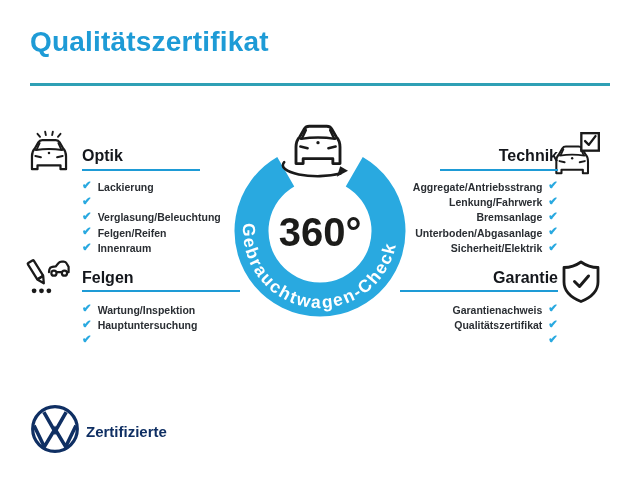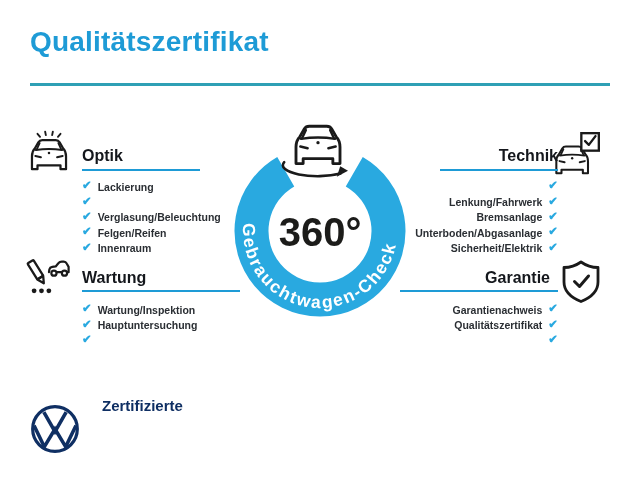--- a/index.html
+++ b/index.html
@@ -15,21 +15,21 @@
     left:30px;top:26px;font-size:28px;font-weight:700;letter-spacing:.2px;
     color:var(--accent,#1E9BD6);
   }
   .title-rule{left:30px;top:83px;width:580px;height:3px;background:var(--rule,#2FA0B5);}
 
   
   .sec-header{font-size:16px;font-weight:700;color:var(--ink,#14171C);text-align:center;}
   .h-optik{left:82px;top:147px;}
   .h-wartung{left:82px;top:269px;}
   .h-technik{right:82px;top:147px;text-align:left;}
-  .h-garantie{right:90px;top:269px;text-align:center;}
+  .h-garantie{right:82px;top:269px;text-align:center;}
 
   .sec-rule{height:2px;background:var(--accent,#1E9BD6);}
   .r-optik{left:82px;top:169px;width:118px;}
   .r-technik{left:440px;top:169px;width:118px;}
   .r-wartung{left:82px;top:290px;width:158px;}
   .r-garantie{left:400px;top:290px;width:158px;}
 
   
   ul.checklist{list-style:none;margin:0;padding:0;}
   ul.checklist li{
@@ -44,23 +44,22 @@
   .l-optik{left:82px;top:179px;}
   .l-wartung{left:82px;top:302px;}
   .side-right{display:flex;flex-direction:column;align-items:flex-end;}
   .side-right li{flex-direction:row-reverse;}
   .side-right .chk{margin-left:6px;}
   .l-technik{right:82px;top:179px;}
   .l-garantie{right:82px;top:302px;}
 
   
   .footer-text{
-    left:86px;top:397px;font-size:15px;font-weight:700;line-height:17px;
+    left:86px;top:423px;font-size:15px;font-weight:700;line-height:17px;
     color:var(--navy,#0F2F63);
-    margin-left:16px;
   }
   svg{display:block;}
 </style>
 </head>
 <body>
 
 <svg width="0" height="0" style="position:absolute">
   <defs>
     <g id="carfront" fill="none" stroke="#1a1a1a" stroke-width="2.6" stroke-linecap="round" stroke-linejoin="round">
       <path d="M -20 16 L -20 1 Q -20 -5 -16.5 -8.5 L -12.5 -15.5 Q -11 -18 -8 -18 L 8 -18 Q 11 -18 12.5 -15.5 L 16.5 -8.5 Q 20 -5 20 1 L 20 16 L 13.5 16 L 13.5 11.5 L -13.5 11.5 L -13.5 16 Z"></path>
@@ -108,20 +107,21 @@
   <use href="#carfront" transform="translate(-3,4) scale(0.95)"></use>
   <rect x="8" y="-29" width="21" height="21" fill="#ffffff" stroke="#1a1a1a" stroke-width="2.8"></rect>
   <path d="M 12.5 -19.5 L 17 -15 L 25 -25.5" fill="none" stroke="#1a1a1a" stroke-width="2.8" stroke-linecap="round" stroke-linejoin="round"></path>
 </svg>
 <div class="abs sec-header h-technik">Technik</div>
 <div class="abs sec-rule r-technik"></div>
 <ul class="abs checklist side-right l-technik">
 
 <li>
       <span class="chk">✔</span>
+      <span class="txt">Aggregate/Antriebsstrang</span>
     </li>
     <li>
       <span class="chk">✔</span>
       <span class="txt">Lenkung/Fahrwerk</span>
     </li>
     <li>
       <span class="chk">✔</span>
       <span class="txt">Bremsanlage</span>
     </li>
     <li>
@@ -143,21 +143,21 @@
     <path d="M 2 -4 L 2.5 -7 Q 3 -9 5.5 -9.5 L 9 -10 L 12 -13.5 Q 13.2 -15 15.4 -15 L 17.5 -15 Q 19.5 -15 20.5 -13 L 22.5 -9.5 L 22.5 -4 L 21 -4 M 14.8 -4 L 10.6 -4"></path>
     <circle cx="7.2" cy="-3" r="2.7"></circle>
     <circle cx="18.2" cy="-3" r="2.7"></circle>
   </g>
   <g fill="#1a1a1a">
     <circle cx="-13.5" cy="15.5" r="2.5"></circle>
     <circle cx="-5.8" cy="15.5" r="2.5"></circle>
     <circle cx="1.9" cy="15.5" r="2.5"></circle>
   </g>
 </svg>
-<div class="abs sec-header h-wartung">Wartung</div>
+<div class="abs sec-header h-wartung">Felgen</div>
 <div class="abs sec-rule r-wartung"></div>
 <ul class="abs checklist side-left l-wartung">
 
 <li>
       <span class="chk">✔</span>
       <span class="txt">Wartung/Inspektion</span>
     </li>
     <li>
       <span class="chk">✔</span>
       <span class="txt">Hauptuntersuchung</span>

